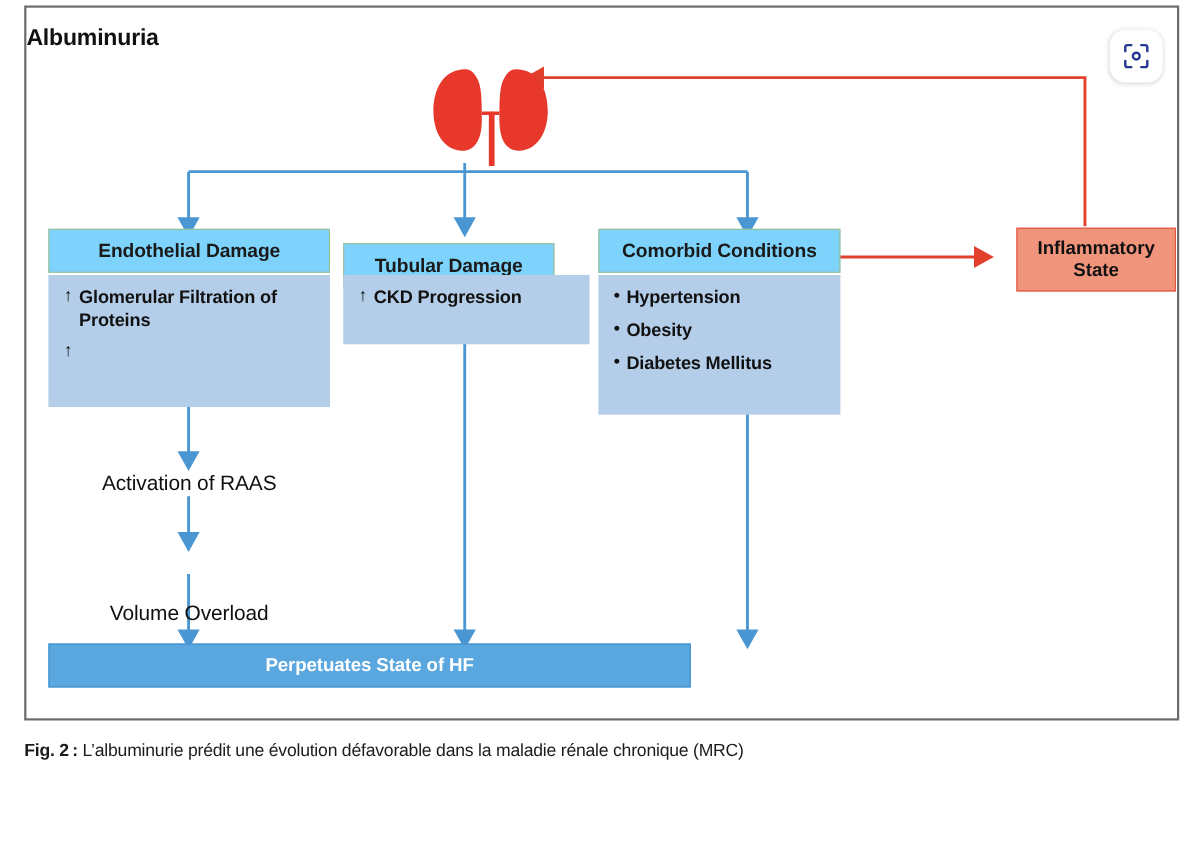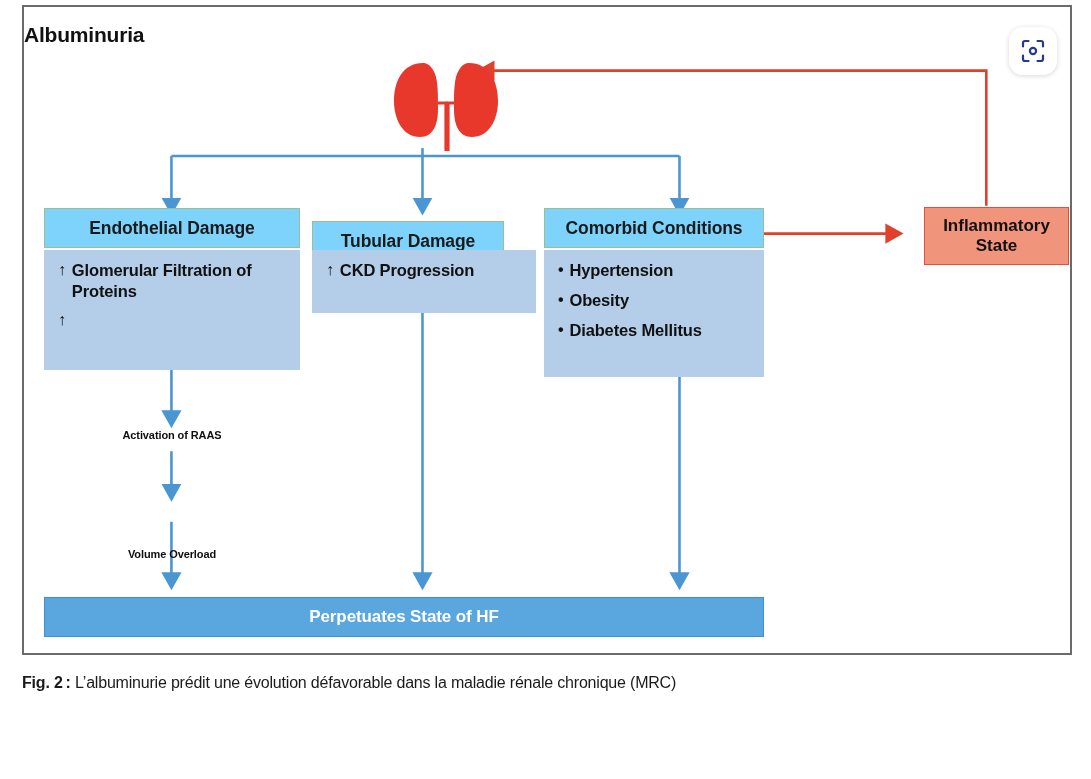--- a/index.html
+++ b/index.html
@@ -96,22 +96,22 @@
   .marker {
     flex: 0 0 auto;
     font-size: 16px;
     line-height: 1.28;
     color: #111111;
   }
 
   .plain-label {
     position: absolute;
     color: #0f0f0f;
-    font-weight: bold;
-    font-size: 11px;
+    font-weight: normal;
+    font-size: 19px;
     letter-spacing: -0.1px;
     white-space: nowrap;
     z-index: 10;
   }
 
   #title-albuminuria {
     position: absolute;
     left: 0;
     top: 16px;
     width: 100%;
@@ -267,21 +267,21 @@
   <div class="node" id="inflammatory-box" style="left:900px; top:200px; width:145px; height:58px;">
     <span>
       <span>Inflammatory</span><br>
       <span>State</span>
     </span>
   </div>
 
   <div class="plain-label" style="left:48px; top:422px; width:200px; text-align:center;">Activation of RAAS</div>
   <div class="plain-label" style="left:48px; top:493px; width:200px; text-align:center;margin-top:48px;">Volume Overload</div>
 
-  <div class="node" id="bottom-bar" style="left:20px; top:590px; width:720px; height:40px;">Perpetuates State of HF</div>
+  <div class="node" id="bottom-bar" style="left:20px; top:578px; width:584px; height:40px;">Perpetuates State of HF</div>
 
 </div>
 
 <div id="scan-button">
   <svg width="26" height="26" viewBox="0 0 26 26" aria-hidden="true">
     <g stroke="#233a8f" stroke-width="2.2" fill="none" stroke-linecap="round">
       <path d="M3,8.5 L3,5 A2,2 0 0 1 5,3 L8.5,3"></path>
       <path d="M17.5,3 L21,3 A2,2 0 0 1 23,5 L23,8.5"></path>
       <path d="M23,17.5 L23,21 A2,2 0 0 1 21,23 L17.5,23"></path>
       <path d="M8.5,23 L5,23 A2,2 0 0 1 3,21 L3,17.5"></path>

